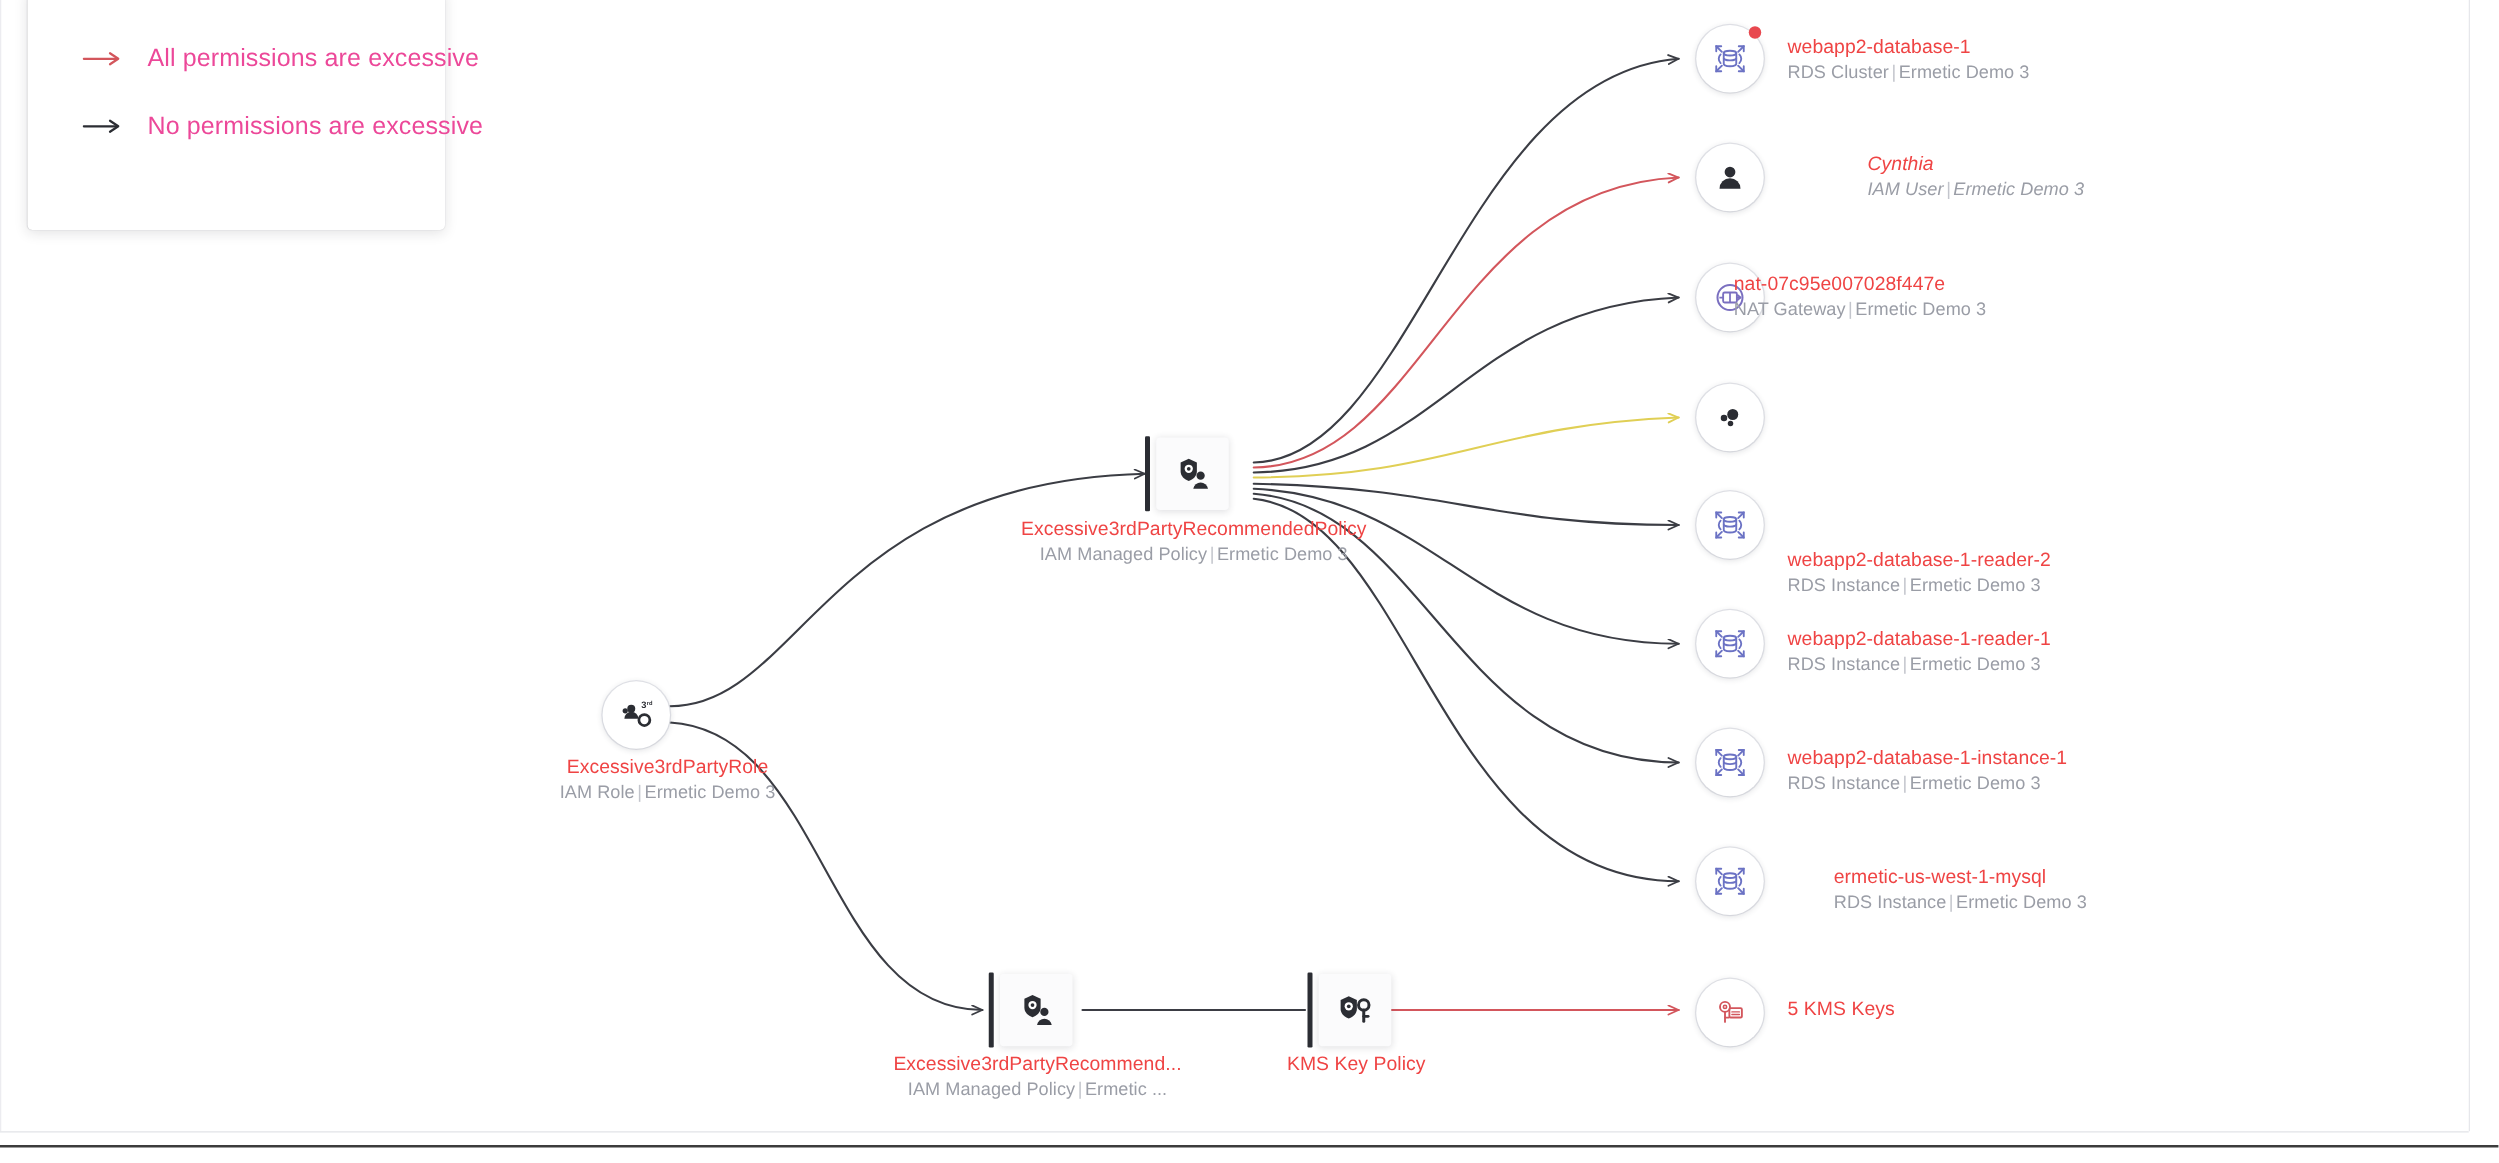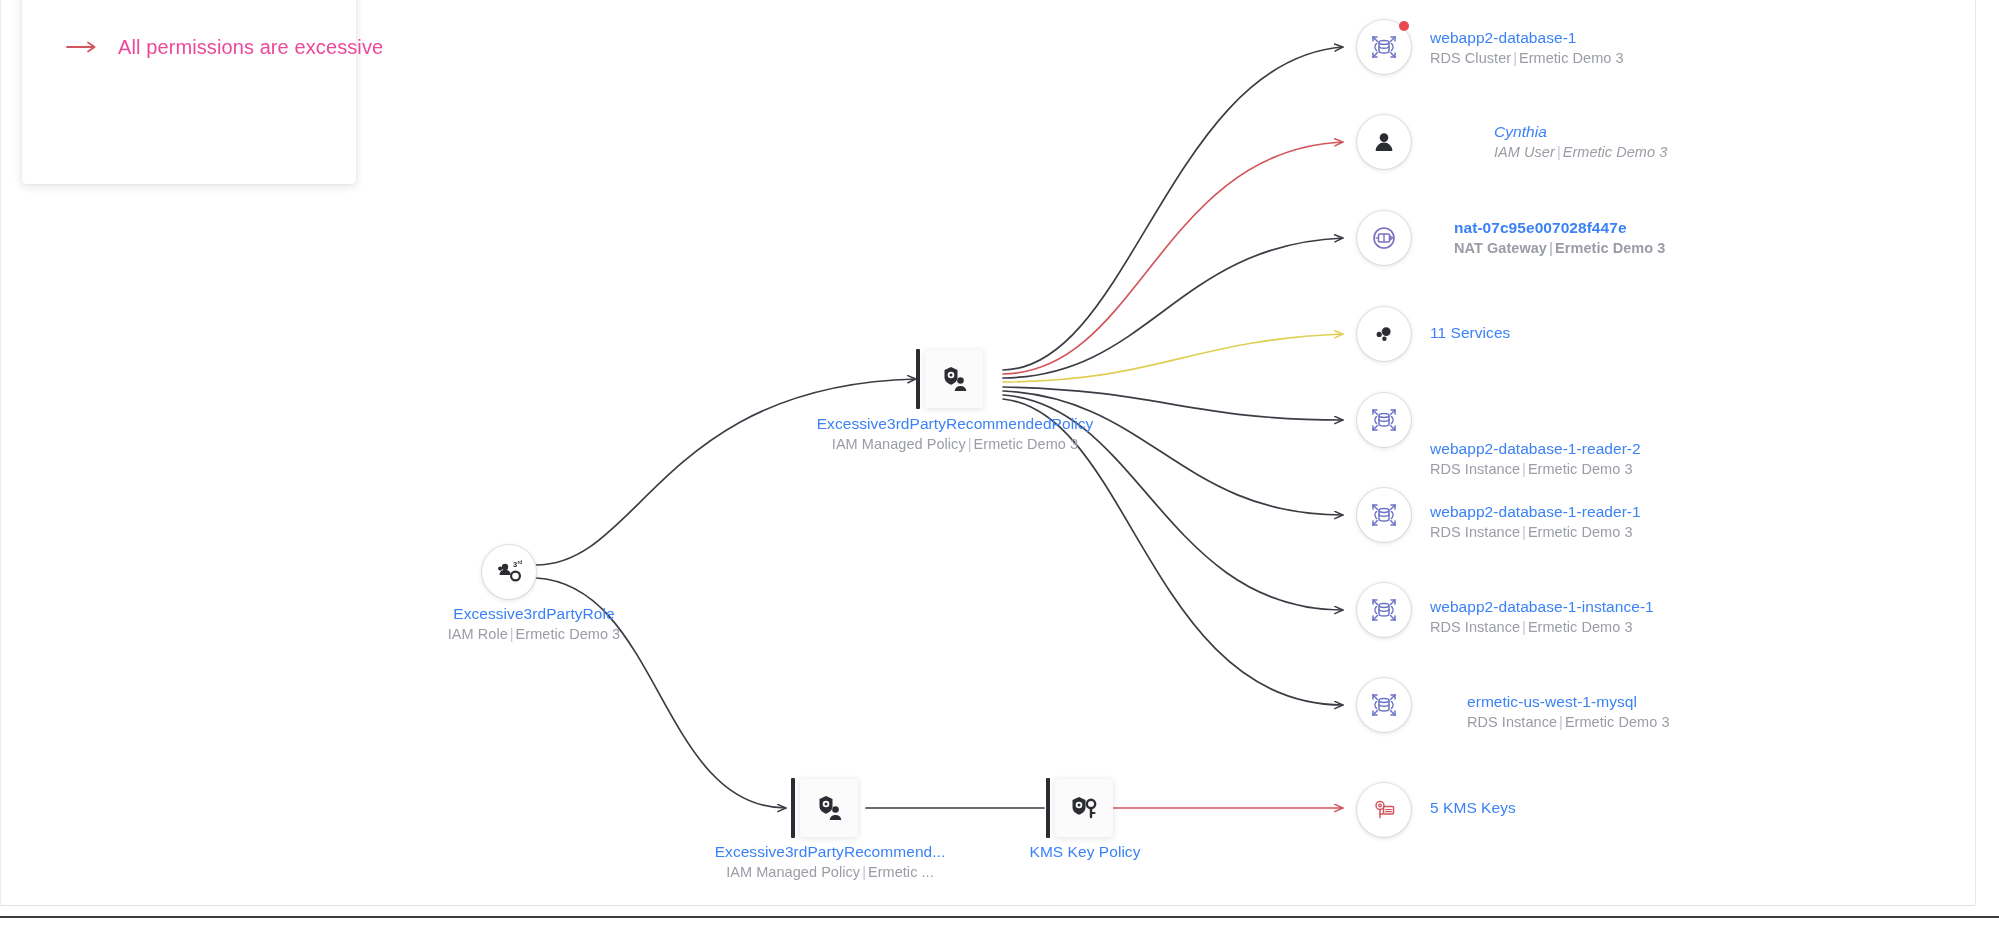--- a/index.html
+++ b/index.html
@@ -80,21 +80,21 @@
     display:flex; align-items:center; justify-content:center;
   }
   .sq-node .bar {
     position:absolute; left:-9px; top:-1px; width:4px; height:60px;
     background:#2b2d33; border-radius:1px;
   }
 
   .node-labels { position:absolute; text-align:center; white-space:nowrap; }
   .node-labels.left-align { text-align:left; }
   .node-title {
-    font-size:15.5px; color:#3b82f6; letter-spacing:.05px; line-height:20px;
+    font-size:15.5px; color:#ef4444; letter-spacing:.05px; line-height:20px;
   }
   .node-sub {
     font-size:14.5px; color:#9a9da6; letter-spacing:.05px; line-height:20px;
   }
   .node-sub .sep { color:#c3c5cc; padding:0 2px; }
 
   .ico { display:block; }
 </style>
 </head>
 <body>
@@ -143,20 +143,27 @@
 
     <div class="legend-row">
       <svg class="legend-arrow" viewBox="0 0 34 14">
         <path d="M1,7 L27,7" stroke="#d3565c" stroke-width="1.8" stroke-linecap="round" fill="none"></path>
         <path d="M22,2.6 L28.6,7 L22,11.4" stroke="#d3565c" stroke-width="1.8" fill="none" stroke-linecap="round" stroke-linejoin="round"></path>
       </svg>
       <span class="legend-label">All permissions are excessive</span>
     </div>
 
 
+    <div class="legend-row">
+      <svg class="legend-arrow" viewBox="0 0 34 14">
+        <path d="M1,7 L27,7" stroke="#2b2d33" stroke-width="1.8" stroke-linecap="round" fill="none"></path>
+        <path d="M22,2.6 L28.6,7 L22,11.4" stroke="#2b2d33" stroke-width="1.8" fill="none" stroke-linecap="round" stroke-linejoin="round"></path>
+      </svg>
+      <span class="legend-label">No permissions are excessive</span>
+    </div>
   </div>
 
   <div class="circ-node" style="left:482px; top:545px;">
     <svg class="ico" width="30" height="30" viewBox="0 0 30 30">
       <circle cx="11" cy="10" r="3.2" fill="#2b2d33"></circle>
       <path d="M5.5,18 a5.6,5.6 0 0 1 11.2,0 z" fill="#2b2d33"></path>
       <circle cx="6.2" cy="11.6" r="2.1" fill="#2b2d33"></circle>
       <text x="19" y="9.5" font-size="7.5" font-family="Liberation Sans, sans-serif" font-weight="bold" fill="#2b2d33">3</text>
       <text x="23.4" y="6.8" font-size="4.6" font-family="Liberation Sans, sans-serif" font-weight="bold" fill="#2b2d33">rd</text>
       <circle cx="21.5" cy="19" r="4.4" fill="none" stroke="#2b2d33" stroke-width="2.2"></circle>
@@ -268,36 +275,33 @@
   <div class="circ-node" style="left:1357px; top:211px;">
     <svg class="ico" width="28" height="28" viewBox="0 0 28 28">
       <circle cx="14" cy="14" r="10" fill="none" stroke="#7a6fc0" stroke-width="1.6"></circle>
       <rect x="8.5" y="10" width="11" height="8" rx="1.2" fill="none" stroke="#7a6fc0" stroke-width="1.5"></rect>
       <path d="M14,10 L14,18" stroke="#7a6fc0" stroke-width="1.4"></path>
       <path d="M5.5,14 L8.5,14" stroke="#7a6fc0" stroke-width="1.4"></path>
       <path d="M19.5,14 L22.5,14" stroke="#7a6fc0" stroke-width="1.4"></path>
       <path d="M19.8,11.8 L22.4,14 L19.8,16.2" fill="none" stroke="#7a6fc0" stroke-width="1.4" stroke-linejoin="round"></path>
     </svg>
   </div>
-  <div class="node-labels left-align" style="left:1454px; top:218px; width:440px;font-weight:bold;">
+  <div class="node-labels left-align" style="left:1387px; top:218px; width:440px;">
     <div class="node-title">nat-07c95e007028f447e</div>
     <div class="node-sub">
       <span>NAT Gateway</span><span class="sep">|</span><span>Ermetic Demo 3</span>
     </div>
   </div>
 
   <div class="circ-node stacked" style="left:1357px; top:307px;">
     <svg class="ico" width="26" height="26" viewBox="0 0 26 26">
       <circle cx="15.2" cy="10.6" r="4.4" fill="#2b2d33"></circle>
       <circle cx="8.2" cy="13.4" r="2.6" fill="#2b2d33"></circle>
       <circle cx="13.4" cy="17.8" r="2.2" fill="#2b2d33"></circle>
     </svg>
-  </div>
-  <div class="node-labels left-align" style="left:1430px; top:323px; width:440px;">
-    <div class="node-title">11 Services</div>
   </div>
 
   <div class="circ-node" style="left:1357px; top:393px;">
     <svg class="ico" width="30" height="30" viewBox="0 0 30 30">
       <g stroke="#6b72c4" stroke-width="1.5" fill="none" stroke-linecap="round">
         <path d="M4,9 L4,5 L8,5"></path>
           <path d="M4,5 L8.5,9.5"></path>
         <path d="M26,9 L26,5 L22,5"></path>
           <path d="M26,5 L21.5,9.5"></path>
         <path d="M4,21 L4,25 L8,25"></path>

